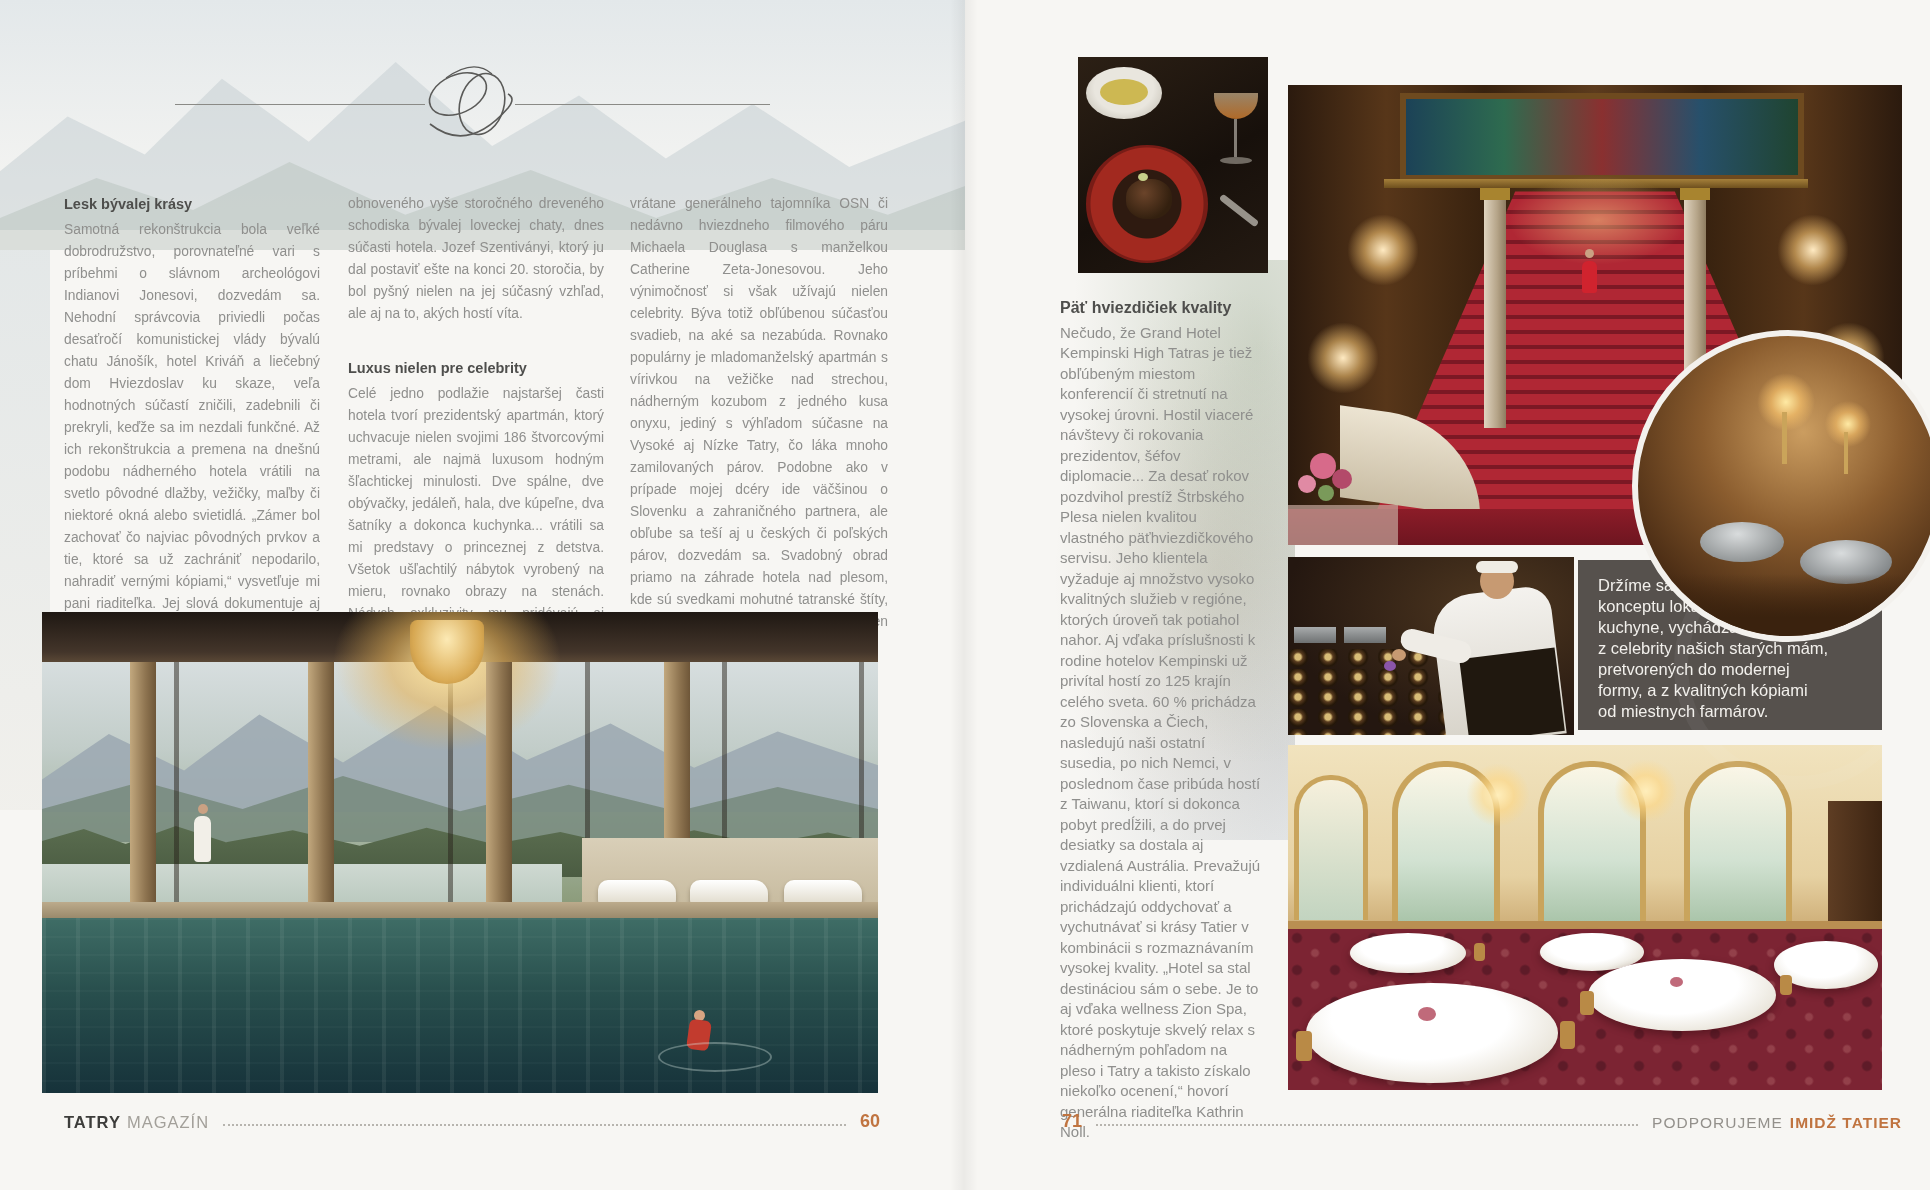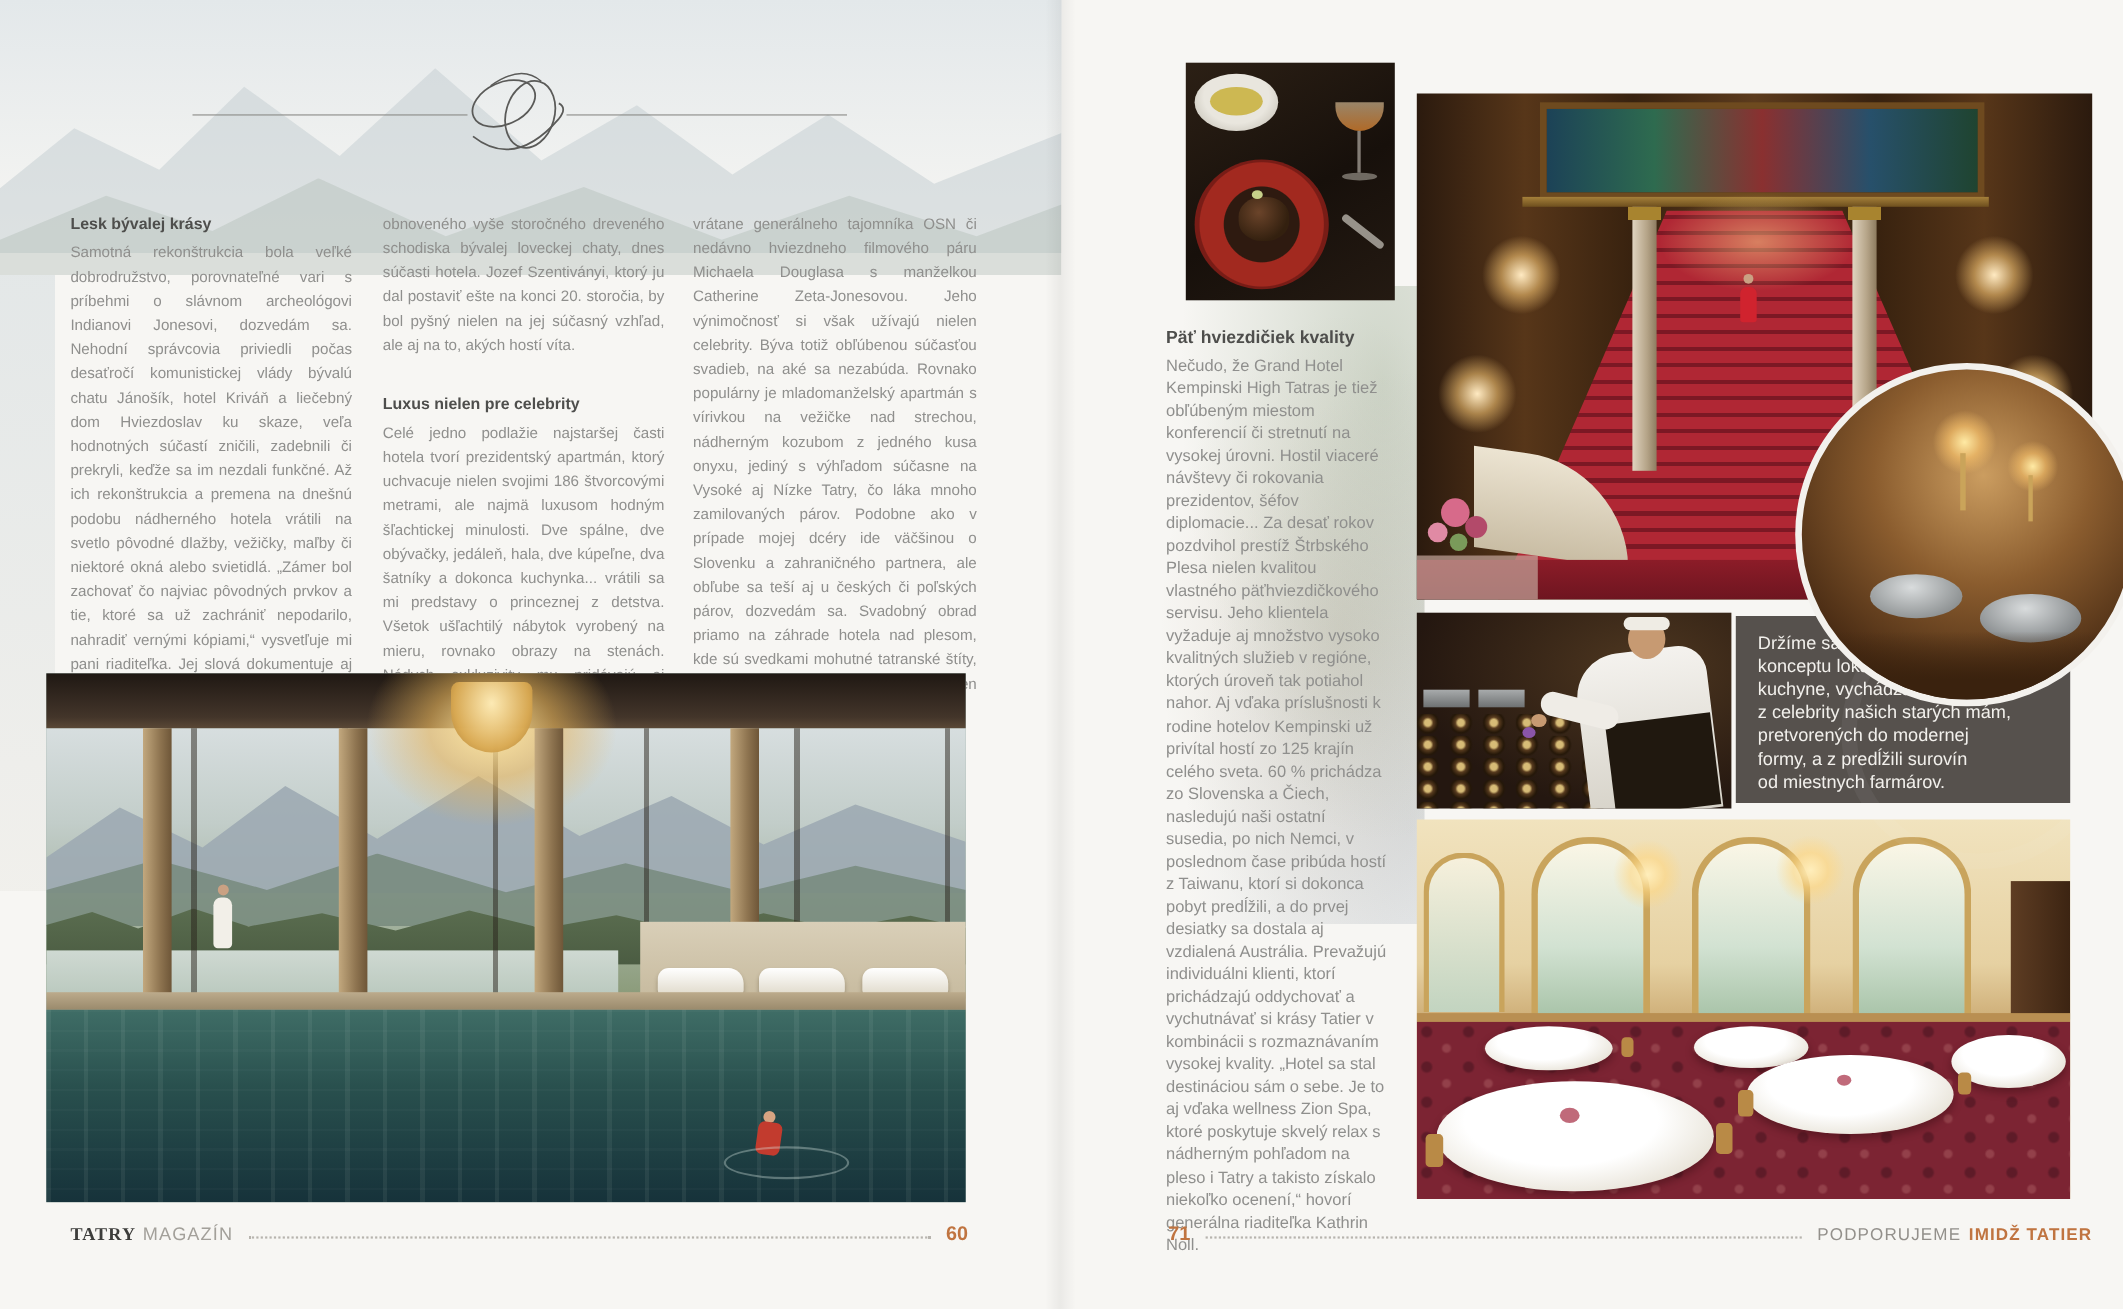--- a/index.html
+++ b/index.html
@@ -189,21 +189,21 @@
   .br-c5{left:186px;top:198px;width:11px;height:18px;}
   
   .top-label{left:1705px;top:10px;width:222px;text-align:center;}
   .top-label .bed{display:block;margin:0 auto 4px auto;width:46px;height:30px;}
   .top-label .rule{border-top:2px dotted #8f8d89;margin-bottom:3px;}
   .top-label .txt{display:inline-block;font-size:22px;font-weight:bold;color:#4c4c4a;
     letter-spacing:.5px;transform:scale(.92,1.06);transform-origin:center;}
   .footer-row{top:1106px;height:26px;display:flex;align-items:flex-end;}
   .f-left{left:64px;width:816px;} .f-right{left:1062px;width:840px;}
   .f-dots{flex:1;border-bottom:2px dotted #b7b4ae;margin:0 14px 6px 14px;height:0;}
-  .brand-bold{font-size:16.5px;font-weight:bold;color:#3d3d3b;letter-spacing:1px;font-family:Liberation Serif, serif;}
+  .brand-bold{font-size:16.5px;font-weight:bold;color:#3d3d3b;letter-spacing:1px;}
   .brand-light{font-size:16.5px;color:#a3a09a;letter-spacing:1px;margin-left:6px;}
   .pagenum{font-size:18px;font-weight:bold;color:#c07440;}
   .support-gray{font-size:15.5px;color:#939添08f;color:#93908b;letter-spacing:1px;}
   .support-orange{font-size:15.5px;font-weight:bold;color:#c07440;letter-spacing:1px;margin-left:7px;}
 </style>
 </head>
 <body>
 
 <div class="page">
 
@@ -319,21 +319,21 @@
     <div class="abs ch-hand"></div>
     <div class="abs ch-purple"></div>
   </div>
 
   <div class="abs quote">
     <span class="q-line">Držíme sa</span>
     <span class="q-line">konceptu lokálnej</span>
     <span class="q-line">kuchyne, vychádzame</span>
     <span class="q-line">z celebrity našich starých mám,</span>
     <span class="q-line">pretvorených do modernej</span>
-    <span class="q-line">formy, a z predĺžili surovín</span>
+    <span class="q-line">formy, a z kvalitných kópiami</span>
     <span class="q-line">od miestnych farmárov.</span>
     <div class="abs q-swirl"></div>
   </div>
 
   <div class="abs circle-photo">
     <div class="abs cp-flame1"></div>
     <div class="abs cp-flame2"></div>
     <div class="abs cp-stick1"></div>
     <div class="abs cp-stick2"></div>
     <div class="abs cp-bowl1"></div>

